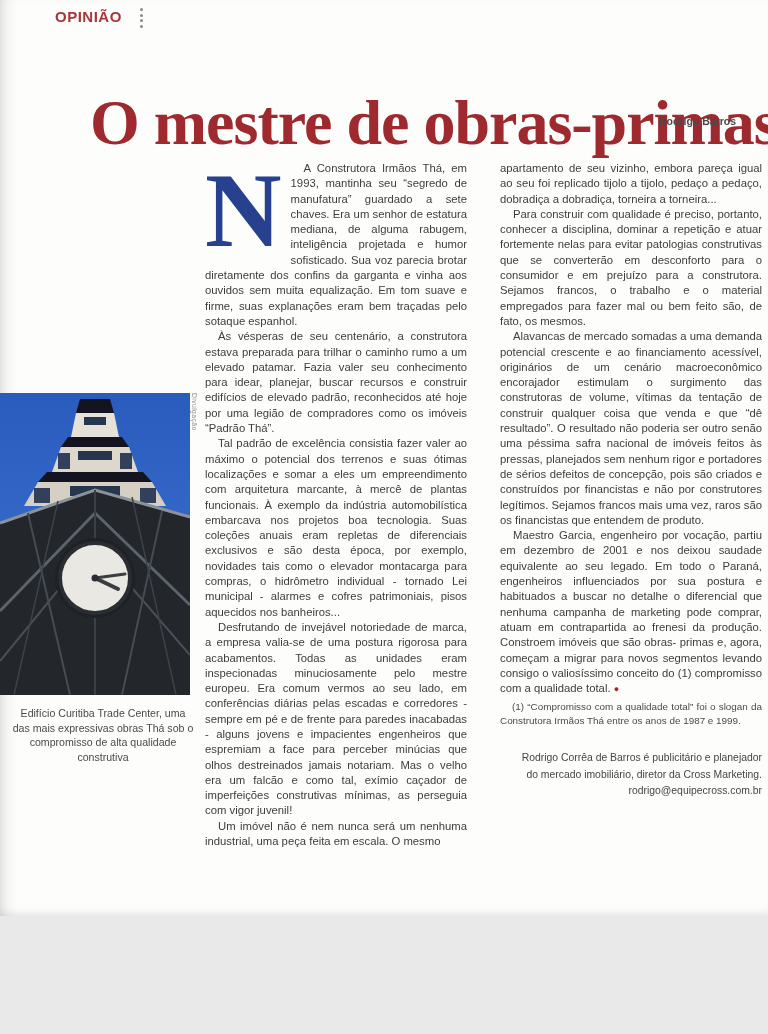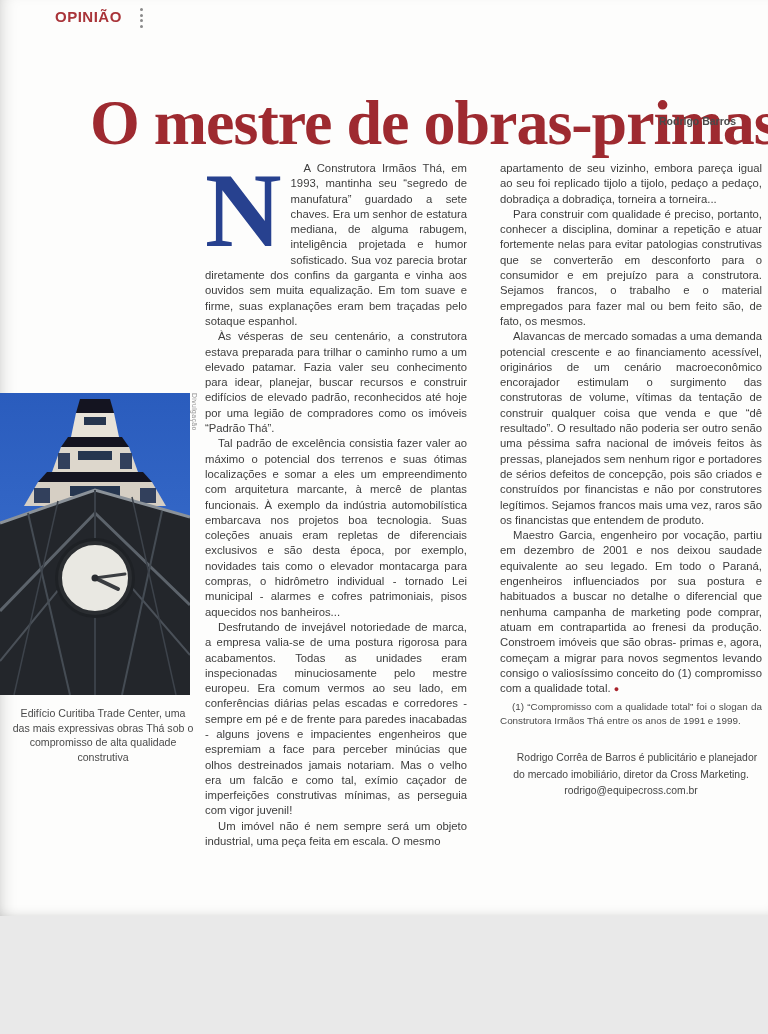--- a/index.html
+++ b/index.html
@@ -39,21 +39,21 @@
   .dropcap{
     float:left;
     font-family:"Liberation Serif",serif;font-weight:bold;
     font-size:106px;line-height:86px;
     color:#27418f;
     margin:7px 9px 0 0;
   }
   .endmark{color:#a8232b;font-size:9px;}
   .footnote{margin-top:3px;font-size:9.9px;line-height:14px;color:#4a4a4a;text-align:justify;}
   .footnote .fn-text{text-indent:12px;display:block;}
-  .bio{margin-top:22px;font-size:10.4px;line-height:16.5px;color:#454545;text-align:center;}
+  .bio{margin-top:22px;font-size:10.4px;line-height:16.5px;color:#454545;text-align:right;}
   .bio .bio-text{display:block;text-indent:12px;}
   
   .photo{position:absolute;left:0;top:393px;width:190px;height:302px;display:block;}
   .credit{
     position:absolute;left:191px;top:393px;height:90px;
     writing-mode:vertical-rl;
     font-size:6.8px;color:#8c8c8c;letter-spacing:.4px;
   }
   .caption{
     position:absolute;left:12px;top:706px;width:182px;
@@ -119,30 +119,30 @@
   </svg>
   <div class="credit">Divulgação</div>
   <div class="caption">Edifício Curitiba Trade Center, uma das mais expressivas obras Thá sob o compromisso de alta qualidade construtiva</div>
 
   <div class="col col1">
     <p class="first"><span class="dropcap">N</span></p>
     <p>A Construtora Irmãos Thá, em 1993, mantinha seu “segredo de manufatura” guardado a sete chaves. Era um senhor de estatura mediana, de alguma rabugem, inteligência projetada e humor sofisticado. Sua voz parecia brotar diretamente dos confins da garganta e vinha aos ouvidos sem muita equalização. Em tom suave e firme, suas explanações eram bem traçadas pelo sotaque espanhol.</p>
     <p>Às vésperas de seu centenário, a construtora estava preparada para trilhar o caminho rumo a um elevado patamar. Fazia valer seu conhecimento para idear, planejar, buscar recursos e construir edifícios de elevado padrão, reconhecidos até hoje por uma legião de compradores como os imóveis “Padrão Thá”.</p>
     <p>Tal padrão de excelência consistia fazer valer ao máximo o potencial dos terrenos e suas ótimas localizações e somar a eles um empreendimento com arquitetura marcante, à mercê de plantas funcionais. À exemplo da indústria automobilística embarcava nos projetos boa tecnologia. Suas coleções anuais eram repletas de diferenciais exclusivos e são desta época, por exemplo, novidades tais como o elevador montacarga para compras, o hidrômetro individual - tornado Lei municipal - alarmes e cofres patrimoniais, pisos aquecidos nos banheiros...</p>
     <p>Desfrutando de invejável notoriedade de marca, a empresa valia-se de uma postura rigorosa para acabamentos. Todas as unidades eram inspecionadas minuciosamente pelo mestre europeu. Era comum vermos ao seu lado, em conferências diárias pelas escadas e corredores - sempre em pé e de frente para paredes inacabadas - alguns jovens e impacientes engenheiros que espremiam a face para perceber minúcias que olhos destreinados jamais notariam. Mas o velho era um falcão e como tal, exímio caçador de imperfeições construtivas mínimas, as perseguia com vigor juvenil!</p>
-    <p>Um imóvel não é nem sempre será um objeto industrial, uma peça feita em escala. O mesmo</p>
+    <p>Um imóvel não é nem nunca será um nenhuma industrial, uma peça feita em escala. O mesmo</p>
   </div>
 
   <div class="col col2">
     <p class="first">apartamento de seu vizinho, embora pareça igual ao seu foi replicado tijolo a tijolo, pedaço a pedaço, dobradiça a dobradiça, torneira a torneira...</p>
     <p>Para construir com qualidade é preciso, portanto, conhecer a disciplina, dominar a repetição e atuar fortemente nelas para evitar patologias construtivas que se converterão em desconforto para o consumidor e em prejuízo para a construtora. Sejamos francos, o trabalho e o material empregados para fazer mal ou bem feito são, de fato, os mesmos.</p>
     <p>Alavancas de mercado somadas a uma demanda potencial crescente e ao financiamento acessível, originários de um cenário macroeconômico encorajador estimulam o surgimento das construtoras de volume, vítimas da tentação de construir qualquer coisa que venda e que “dê resultado”. O resultado não poderia ser outro senão uma péssima safra nacional de imóveis feitos às pressas, planejados sem nenhum rigor e portadores de sérios defeitos de concepção, pois são criados e construídos por financistas e não por construtores legítimos. Sejamos francos mais uma vez, raros são os financistas que entendem de produto.</p>
     <p><span>Maestro Garcia, engenheiro por vocação, partiu em dezembro de 2001 e nos deixou saudade equivalente ao seu legado. Em todo o Paraná, engenheiros influenciados por sua postura e habituados a buscar no detalhe o diferencial que nenhuma campanha de marketing pode comprar, atuam em contrapartida ao frenesi da produção. Constroem imóveis que são obras- primas e, agora, começam a migrar para novos segmentos levando consigo o valiosíssimo conceito do (1) compromisso com a qualidade total. </span><span class="endmark">●</span></p>
     <div class="footnote">
-        <span class="fn-text">(1) “Compromisso com a qualidade total” foi o slogan da Construtora Irmãos Thá entre os anos de 1991 e 1999.</span>
+        <span class="fn-text">(1) “Compromisso com a qualidade total” foi o slogan da Construtora Irmãos Thá entre os anos de 1987 e 1999.</span>
       </div>
     <div class="bio">
         <span class="bio-text">Rodrigo Corrêa de Barros é publicitário e planejador do mercado imobiliário, diretor da Cross Marketing. rodrigo@equipecross.com.br</span>
       </div>
   </div>
 
   <div class="page-number">24</div>
   <svg class="footer-logo" width="50" height="56" viewBox="0 0 50 56">
     <rect x="3" y="38" width="9" height="14" rx="2" fill="#7d4a99" transform="rotate(-8 7 45)"></rect>
     <rect x="9" y="12" width="14" height="40" rx="4" fill="#8ec7e8"></rect>

